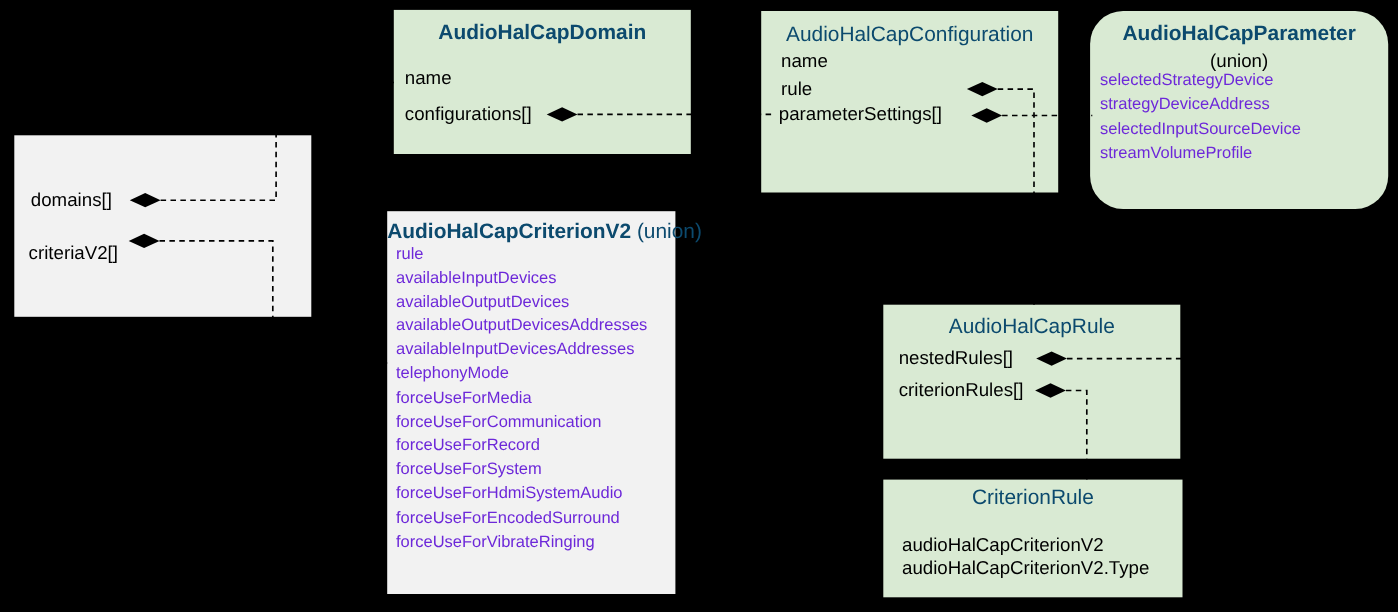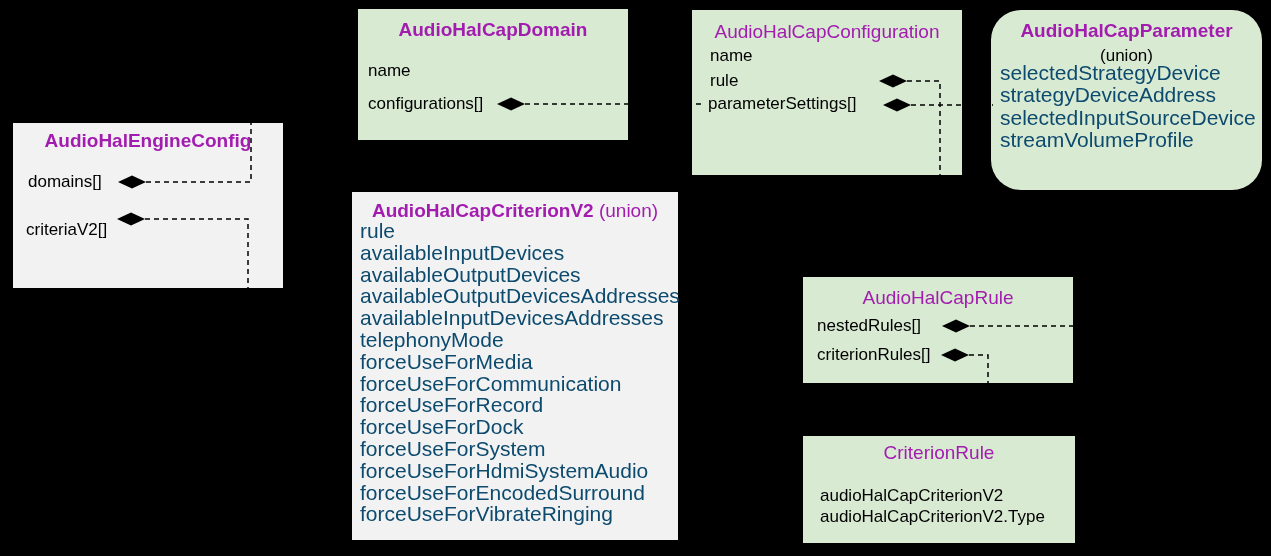--- a/index.html
+++ b/index.html
@@ -8,58 +8,57 @@
     width:1271px;height:556px;
     overflow:hidden;
     font-family:"Liberation Sans","DejaVu Sans",sans-serif;
     background:#000;
   }
   .box{position:absolute;}
   .box-title{
     position:absolute;left:0;right:0;
     text-align:center;
     font-size:19px;line-height:1;
-    color:#a21caf;white-space:nowrap;
+    color:#0c4a6e;white-space:nowrap;
   }
   .b{font-weight:bold;}
   .box-subtitle{
     position:absolute;left:0;right:0;
     text-align:center;
     font-size:17px;line-height:1;
     color:#000;white-space:nowrap;
   }
   .frow{
     position:absolute;
     font-size:17px;line-height:1;
     color:#000;white-space:nowrap;
   }
   .flist{
     position:absolute;
-    font-size:21px;
-    color:#0c4a6e;white-space:nowrap;
+    font-size:15px;
+    color:#6d28d9;white-space:nowrap;
   }
   .flist.param div{line-height:22.3px;}
   .flist.crit div{line-height:21.8px;}
   svg.overlay{
     position:absolute;left:0;top:0;
     pointer-events:none;
   }
   svg.overlay path{
     fill:none;stroke:#000;stroke-width:1.5;
     stroke-dasharray:5,4;
   }
   svg.overlay polygon{fill:#000;stroke:none;}
 </style>
 </head>
 <body>
 
 <div class="canvas">
 
   <div class="box" style="left: 13px; top: 123px; width: 270px; height: 165px; background: rgb(242, 242, 242);">
-    <div class="box-title b" style="top:8px;">AudioHalEngineConfig</div>
     <div class="frow" style="left: 15px; top: 50px; color: #000000;">domains[]</div>
     <div class="frow" style="left:13px;top:98px;">criteriaV2[]</div>
   </div>
 
   <div class="box" style="left: 358px; top: 9px; width: 270px; height: 131px; background: rgb(217, 234, 211);">
     <div class="box-title b" style="top:11px;">AudioHalCapDomain</div>
     <div class="frow" style="left:10px;top:53px;">name</div>
     <div class="frow" style="left:10px;top:86px;">configurations[]</div>
   </div>
 
@@ -74,43 +73,42 @@
     <div class="box-title b" style="top:11px;">AudioHalCapParameter</div>
     <div class="box-subtitle" style="top:37px;">(union)</div>
     <div class="flist param" style="left:9px;top:52px;">
       <div>selectedStrategyDevice</div>
       <div>strategyDeviceAddress</div>
       <div>selectedInputSourceDevice</div>
       <div>streamVolumeProfile</div>
     </div>
   </div>
 
-  <div class="box" style="left: 352px; top: 192px; width: 326px; height: 348px; background: rgb(242, 242, 242);">
+  <div class="box" style="left: 352px; top: 192px; width: 262px; height: 348px; background: rgb(242, 242, 242);">
     <div class="box-title" style="top:9px;">
       <span class="b">AudioHalCapCriterionV2</span><span> (union)</span>
     </div>
     <div class="flist crit" style="left:8px;top:28px;">
       <div>rule</div>
       <div>availableInputDevices</div>
       <div>availableOutputDevices</div>
       <div>availableOutputDevicesAddresses</div>
       <div>availableInputDevicesAddresses</div>
       <div>telephonyMode</div>
       <div>forceUseForMedia</div>
       <div>forceUseForCommunication</div>
       <div>forceUseForRecord</div>
-      <div>forceUseForDock</div>
       <div>forceUseForSystem</div>
       <div>forceUseForHdmiSystemAudio</div>
       <div>forceUseForEncodedSurround</div>
       <div>forceUseForVibrateRinging</div>
     </div>
   </div>
 
-  <div class="box" style="left: 803px; top: 277px; width: 270px; height: 106px; background: rgb(217, 234, 211);">
+  <div class="box" style="left: 803px; top: 277px; width: 270px; height: 140px; background: rgb(217, 234, 211);">
     <div class="box-title" style="top:11px;">AudioHalCapRule</div>
     <div class="frow" style="left:14px;top:40px;">nestedRules[]</div>
     <div class="frow" style="left:14px;top:69px;">criterionRules[]</div>
   </div>
 
   <div class="box" style="left: 803px; top: 436px; width: 272px; height: 107px; background: rgb(217, 234, 211);">
     <div class="box-title" style="top:7px;">CriterionRule</div>
     <div class="frow" style="left:17px;top:51px;">audioHalCapCriterionV2</div>
     <div class="frow" style="left:17px;top:72px;">audioHalCapCriterionV2.Type</div>
   </div>

